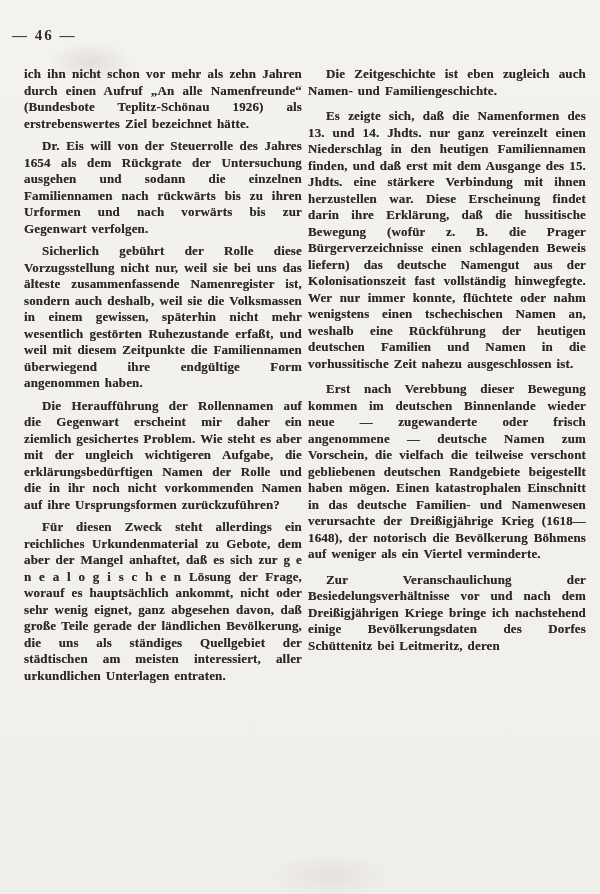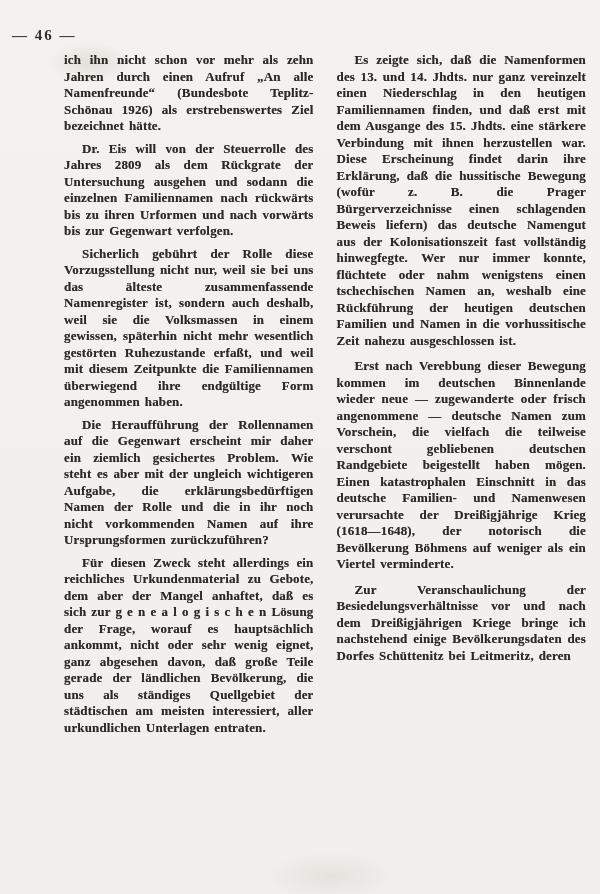--- a/index.html
+++ b/index.html
@@ -25,26 +25,25 @@
     top: 27px;
     left: 12px;
     width: 100%;
     font-weight: bold;
     font-size: 15px;
     letter-spacing: 2px;
     color: #33302a;
   }
   .cols {
     position: absolute;
-    top: 52px;
+    top: 66px;
     left: 24px;
     right: 14px;
     display: flex;
-    gap: 23px;
-    margin-left: 40px;
+    gap: 6px;
   }
   .col {
     flex: 1 1 0;
     text-align: justify;
     font-weight: bold;
     font-size: 13px;
     line-height: 16.5px;
     letter-spacing: 0.15px;
     word-spacing: 1.5px;
     text-shadow: 0 0 0.4px rgba(45,41,36,0.55);
@@ -60,26 +59,27 @@
 <body>
 
 <div class="page">
 
   <div class="pageno">— 46 —</div>
 
   <div class="cols">
 
     <div class="col left">
       <p class="noindent">ich ihn nicht schon vor mehr als zehn Jahren durch einen Aufruf „An alle Namenfreunde“ (Bundesbote Teplitz-Schönau 1926) als erstrebenswertes Ziel bezeichnet hätte.</p>
-      <p>Dr. Eis will von der Steuerrolle des Jahres 2809 als dem Rückgrate der Untersuchung ausgehen und sodann die einzelnen Familiennamen nach rückwärts bis zu ihren Urformen und nach vorwärts bis zur Gegenwart verfolgen.</p>
+      <p>Dr. Eis will von der Steuerrolle des Jahres 1654 als dem Rückgrate der Untersuchung ausgehen und sodann die einzelnen Familiennamen nach rückwärts bis zu ihren Urformen und nach vorwärts bis zur Gegenwart verfolgen.</p>
       <p>Sicherlich gebührt der Rolle diese Vorzugsstellung nicht nur, weil sie bei uns das älteste zusammenfassende Namenregister ist, sondern auch deshalb, weil sie die Volksmassen in einem gewissen, späterhin nicht mehr wesentlich gestörten Ruhezustande erfaßt, und weil mit diesem Zeitpunkte die Familiennamen überwiegend ihre endgültige Form angenommen haben.</p>
       <p>Die Heraufführung der Rollennamen auf die Gegenwart erscheint mir daher ein ziemlich gesichertes Problem. Wie steht es aber mit der ungleich wichtigeren Aufgabe, die erklärungsbedürftigen Namen der Rolle und die in ihr noch nicht vorkommenden Namen auf ihre Ursprungsformen zurückzuführen?</p>
       <p>Für diesen Zweck steht allerdings ein reichliches Urkundenmaterial zu Gebote, dem aber der Mangel anhaftet, daß es sich zur g e n e a l o g i s c h e n Lösung der Frage, worauf es hauptsächlich ankommt, nicht oder sehr wenig eignet, ganz abgesehen davon, daß große Teile gerade der ländlichen Bevölkerung, die uns als ständiges Quellgebiet der städtischen am meisten interessiert, aller urkundlichen Unterlagen entraten.</p>
     </div>
 
     <div class="col right">
+      <p>Die Zeitgeschichte ist eben zugleich auch Namen- und Familiengeschichte.</p>
       <p>Es zeigte sich, daß die Namenformen des 13. und 14. Jhdts. nur ganz vereinzelt einen Niederschlag in den heutigen Familiennamen finden, und daß erst mit dem Ausgange des 15. Jhdts. eine stärkere Verbindung mit ihnen herzustellen war. Diese Erscheinung findet darin ihre Erklärung, daß die hussitische Bewegung (wofür z. B. die Prager Bürgerverzeichnisse einen schlagenden Beweis liefern) das deutsche Namengut aus der Kolonisationszeit fast vollständig hinwegfegte. Wer nur immer konnte, flüchtete oder nahm wenigstens einen tschechischen Namen an, weshalb eine Rückführung der heutigen deutschen Familien und Namen in die vorhussitische Zeit nahezu ausgeschlossen ist.</p>
       <p>Erst nach Verebbung dieser Bewegung kommen im deutschen Binnenlande wieder neue — zugewanderte oder frisch angenommene — deutsche Namen zum Vorschein, die vielfach die teilweise verschont gebliebenen deutschen Randgebiete beigestellt haben mögen. Einen katastrophalen Einschnitt in das deutsche Familien- und Namenwesen verursachte der Dreißigjährige Krieg (1618—1648), der notorisch die Bevölkerung Böhmens auf weniger als ein Viertel verminderte.</p>
       <p>Zur Veranschaulichung der Besiedelungsverhältnisse vor und nach dem Dreißigjährigen Kriege bringe ich nachstehend einige Bevölkerungsdaten des Dorfes Schüttenitz bei Leitmeritz, deren</p>
     </div>
 
   </div>
 </div>
 
 </body></html>

